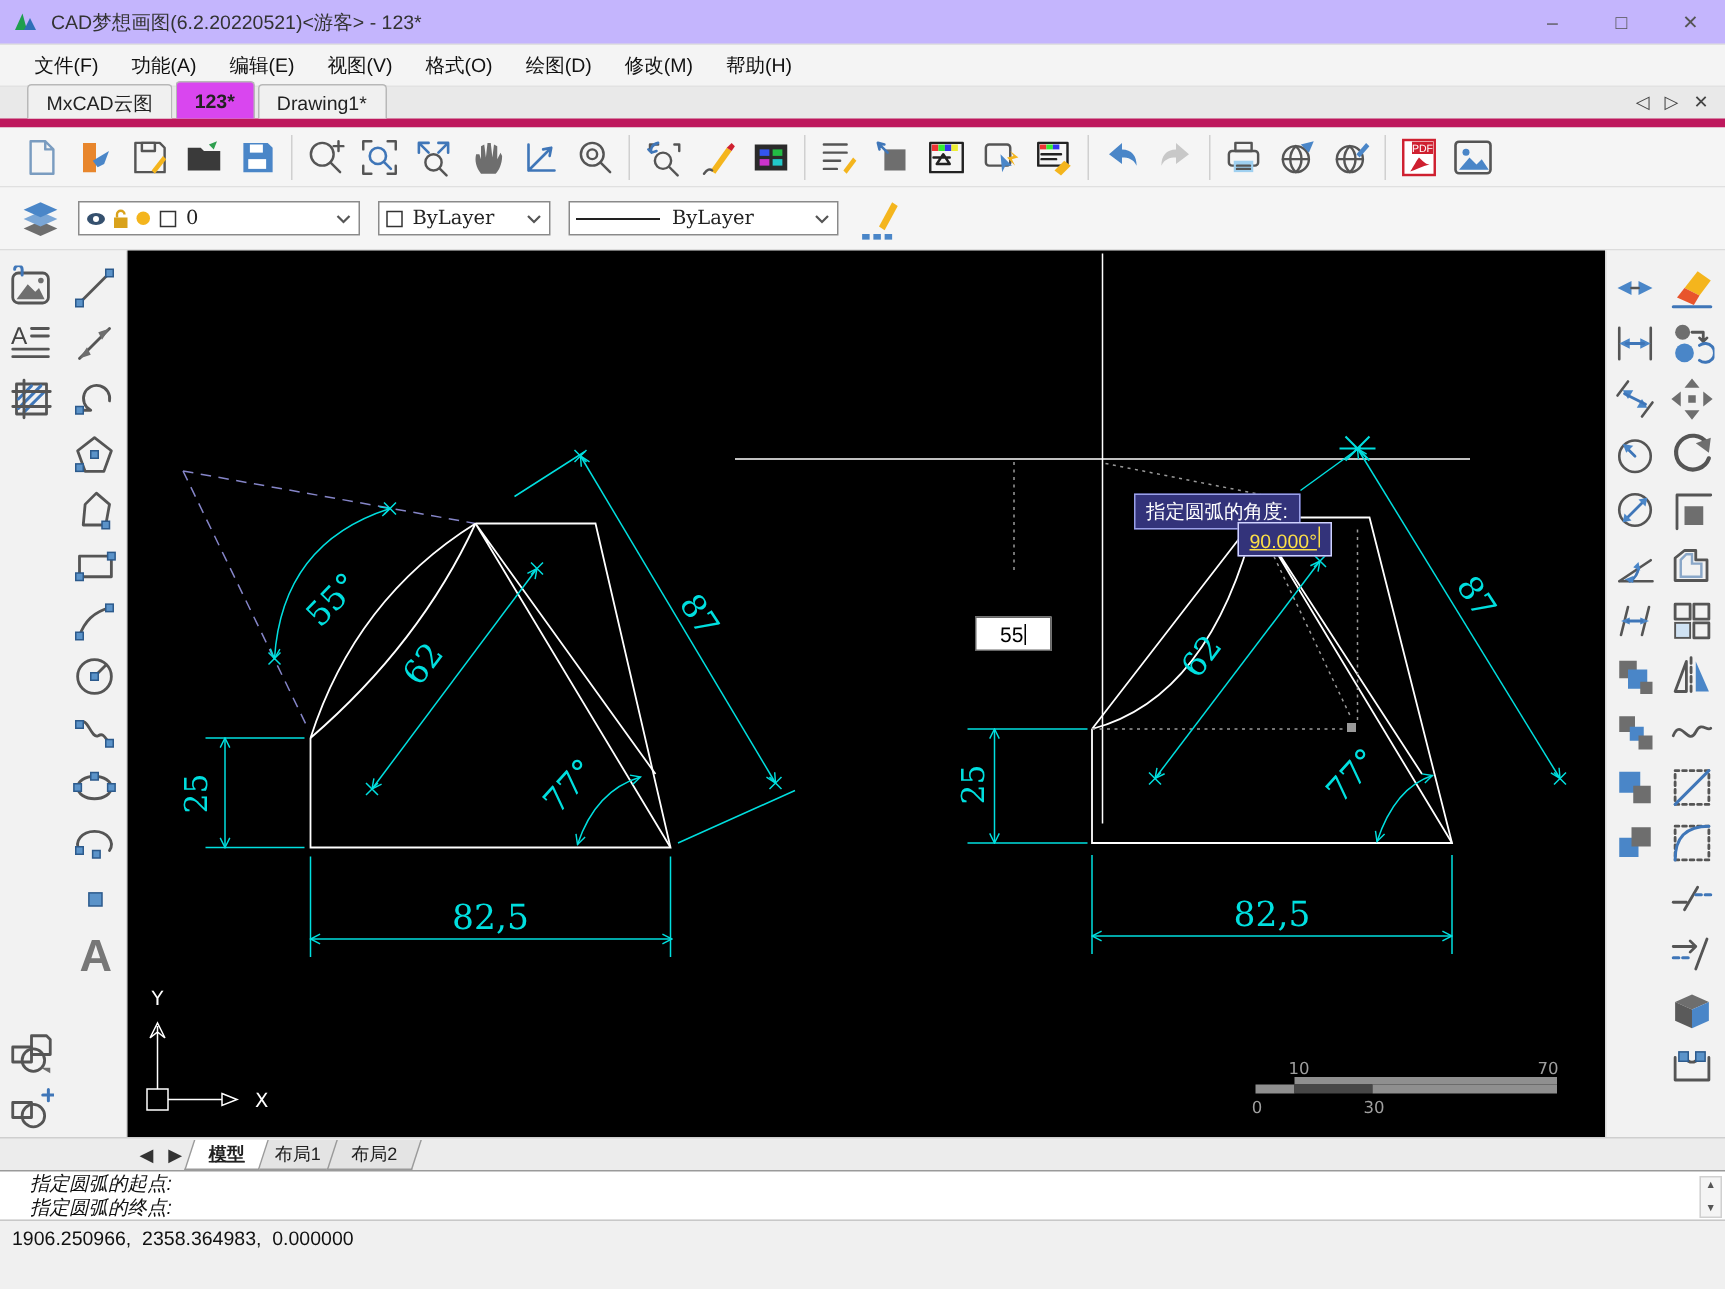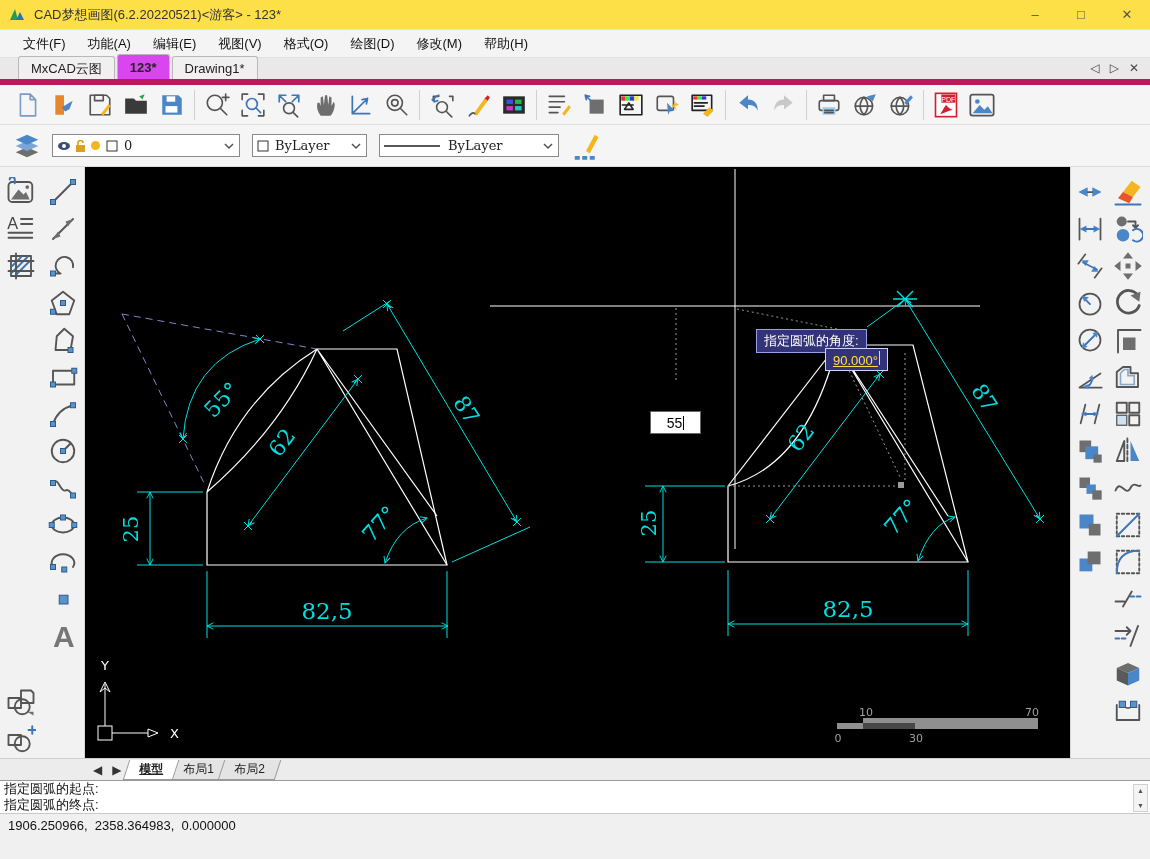--- a/index.html
+++ b/index.html
@@ -1,20 +1,20 @@
 <!DOCTYPE html>
 <html><head>
 <meta charset="utf-8">
 <style>
   html,body{margin:0;padding:0;background:#888;}
   *{box-sizing:border-box;}
   #app{position:relative;width:1150px;height:859px;background:#f0f0f0;
        font-family:"Liberation Sans","DejaVu Sans",sans-serif;font-size:13px;color:#222;overflow:hidden;}
   
-  #titlebar{position:absolute;left:0;top:0;width:1150px;height:30px;background:#fde047;
+  #titlebar{position:absolute;left:0;top:0;width:1150px;height:30px;background:#c4b5fd;
             border-bottom:1px solid #e0e0e0;display:flex;align-items:center;}
   #titlebar .appicon{width:18px;height:18px;margin:0 8px 0 8px;}
   #titlebar .title{color:#333;font-size:13px;}
   #titlebar .wctrls{margin-left:auto;display:flex;}
   .wbtn{width:46px;height:30px;display:flex;align-items:center;justify-content:center;color:#555;font-size:13px;cursor:default;}
   
   #menubar{position:absolute;left:0;top:30px;width:1150px;height:28px;background:#f4f4f4;
            display:flex;align-items:center;border-bottom:1px solid #e2e2e2;padding-left:12px;}
   #menubar .mitem{padding:3px 11px;color:#111;}
   
@@ -58,21 +58,21 @@
               border-top:1px solid #cfcfcf;display:flex;align-items:center;padding-left:88px;font-size:12px;}
   #layouttabs .lnav{padding:0 5px;color:#333;}
   .ltab{padding:1px 12px;border:1px solid #9a9a9a;border-top:none;background:#e4e4e4;
         transform:skewX(-18deg);margin-right:-6px;}
   .ltab>span{display:inline-block;transform:skewX(18deg);}
   .ltab.active{background:#fff;font-weight:bold;z-index:2;}
   .ltab.active>span{text-decoration:underline;}
   
   #cmdarea{position:absolute;left:0;top:780px;width:1150px;height:55px;background:#fff;
            border-top:1px solid #9a9a9a;font-size:13px;color:#111;}
-  #cmdarea .cline{height:16px;line-height:16px;padding-left:4px;}
+  #cmdarea .cline{height:16px;line-height:16px;padding-left:20px;font-style:italic;}
   #cmdarea .cdivider{border-top:1px solid #aaa;margin-top:1px;}
   #cmdvscroll{position:absolute;right:2px;top:3px;width:15px;height:28px;background:#f4f4f4;
               border:1px solid #d0d0d0;display:flex;flex-direction:column;justify-content:space-between;
               align-items:center;font-size:7px;color:#555;padding:2px 0;}
   #cmdhscroll{position:absolute;right:18px;bottom:2px;width:72px;height:15px;background:#f4f4f4;
               display:flex;align-items:center;font-size:7px;color:#555;}
   #cmdhscroll .thumb{width:22px;height:11px;background:#cfcfcf;margin:0 3px;}
   
   #statusbar{position:absolute;left:0;top:813px;width:1150px;height:24px;background:#f0f0f0;
              border-top:1px solid #c8c8c8;display:flex;align-items:center;font-size:13px;}

